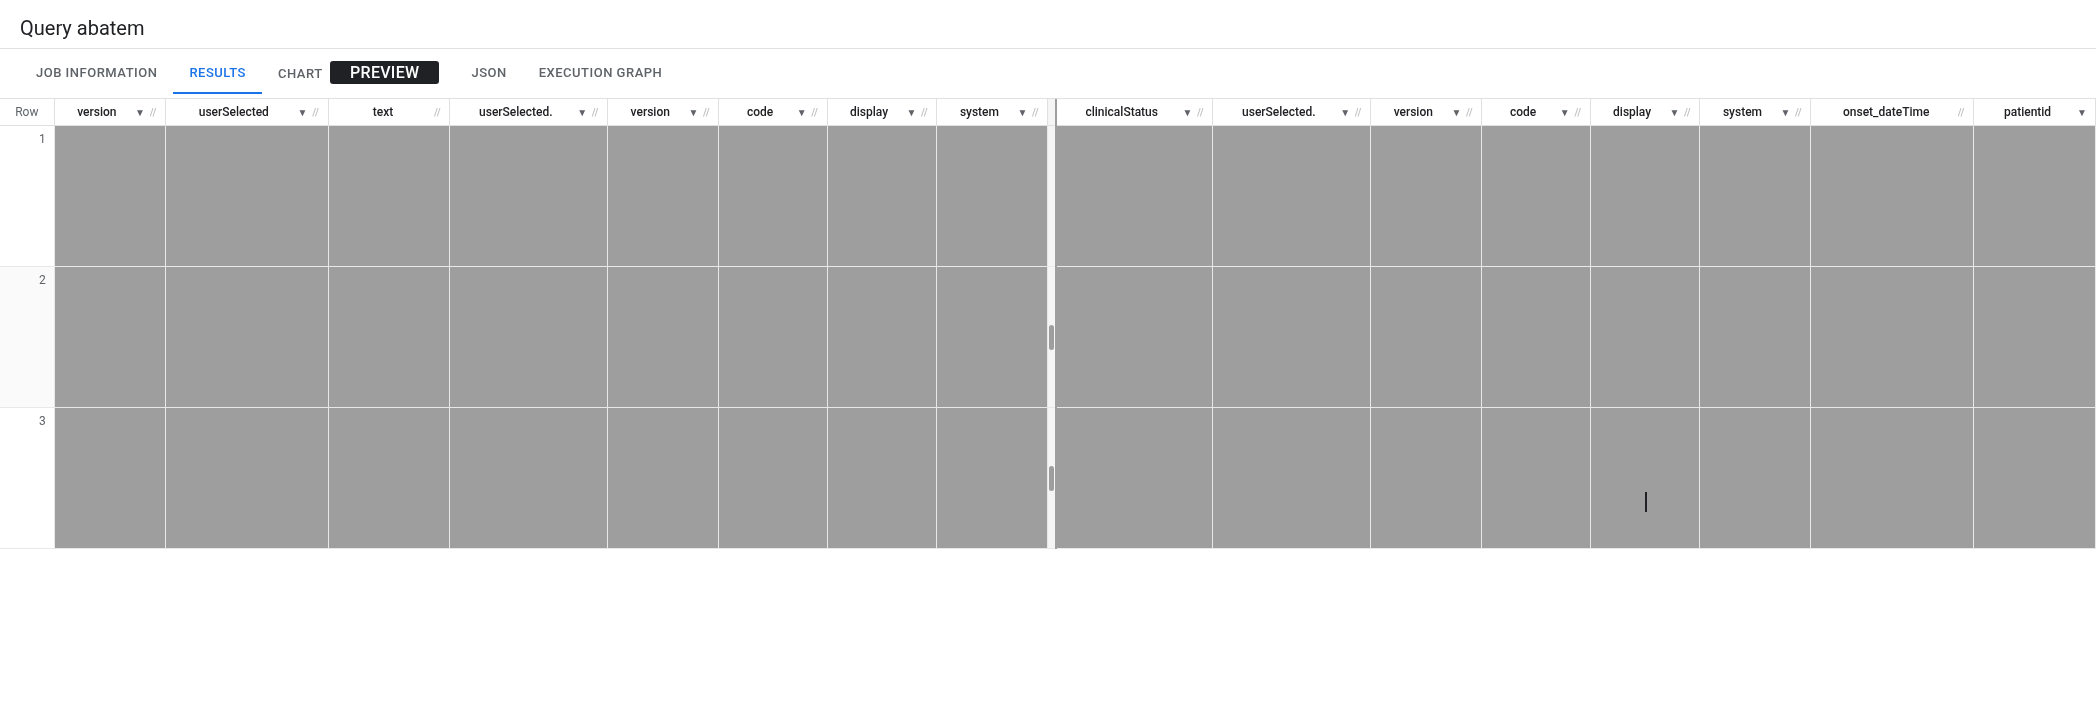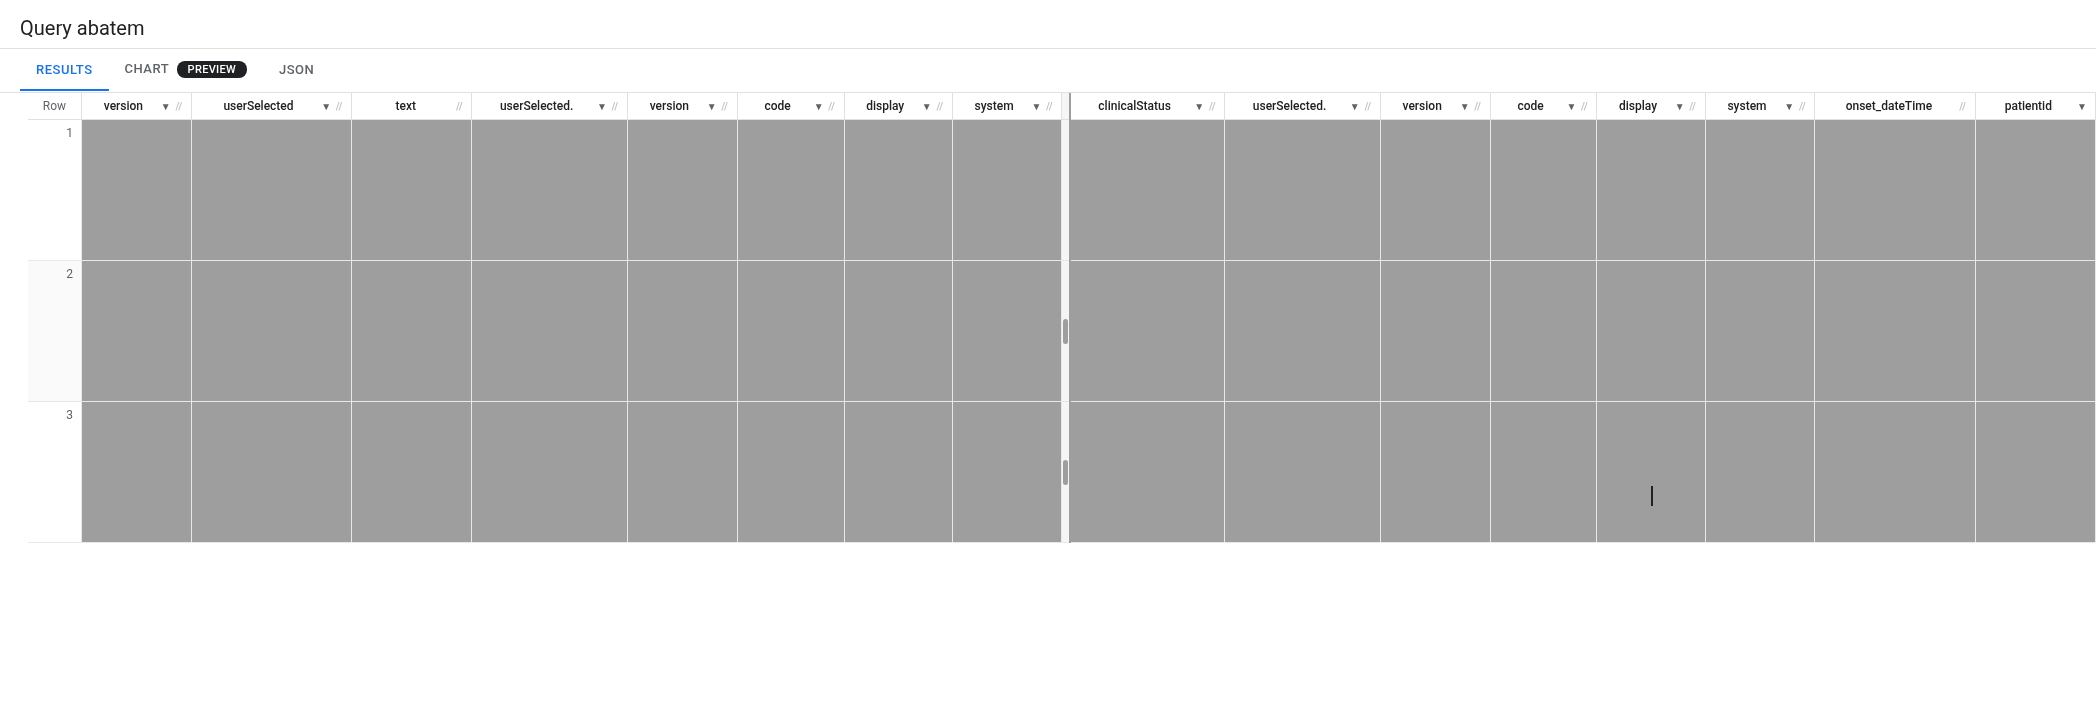--- a/index.html
+++ b/index.html
@@ -36,32 +36,31 @@
       white-space: nowrap;
     }
     .tab.active {
       color: #1a73e8;
       border-bottom: 2px solid #1a73e8;
     }
     .tab-preview-badge {
       display: inline-block;
       background: #202124;
       color: #fff;
-      font-size: 11px;
+      font-size: 16px;
       font-weight: 500;
-      padding: 2px 11px;
-      border-radius: 8px;
+      padding: 2px 20px;
+      border-radius: 3px;
       margin-left: 4px;
       text-transform: uppercase;
       letter-spacing: 0.3px;
     }
     .results-table-container {
       overflow-x: auto;
       width: 100%;
-      padding-left: 28px;
     }
     .results-table {
       border-collapse: collapse;
       width: max-content;
       min-width: 100%;
     }
     .results-table th {
       position: sticky;
       top: 0;
       background: #fff;
@@ -128,30 +127,36 @@
       background: #f5f5f5;
       border-right: 1px solid #e0e0e0;
     }
   </style>
 </head>
 <body>
 
 <div class="page-title">Query abatem</div>
 
 <div class="tabs-bar">
+  <div class="tab">
+    <span>JOB INFORMATION</span>
+  </div>
   <div class="tab active">
     <span>RESULTS</span>
   </div>
   <div class="tab">
     <span>CHART</span>
     <span class="tab-preview-badge">PREVIEW</span>
   </div>
   <div class="tab">
     <span>JSON</span>
   </div>
+  <div class="tab">
+    <span>EXECUTION GRAPH</span>
+  </div>
 </div>
 
 <div class="results-table-container">
   <table class="results-table">
     <thead>
       <tr>
         <th class="row-num-header">
           <span>Row</span>
         </th>
 

